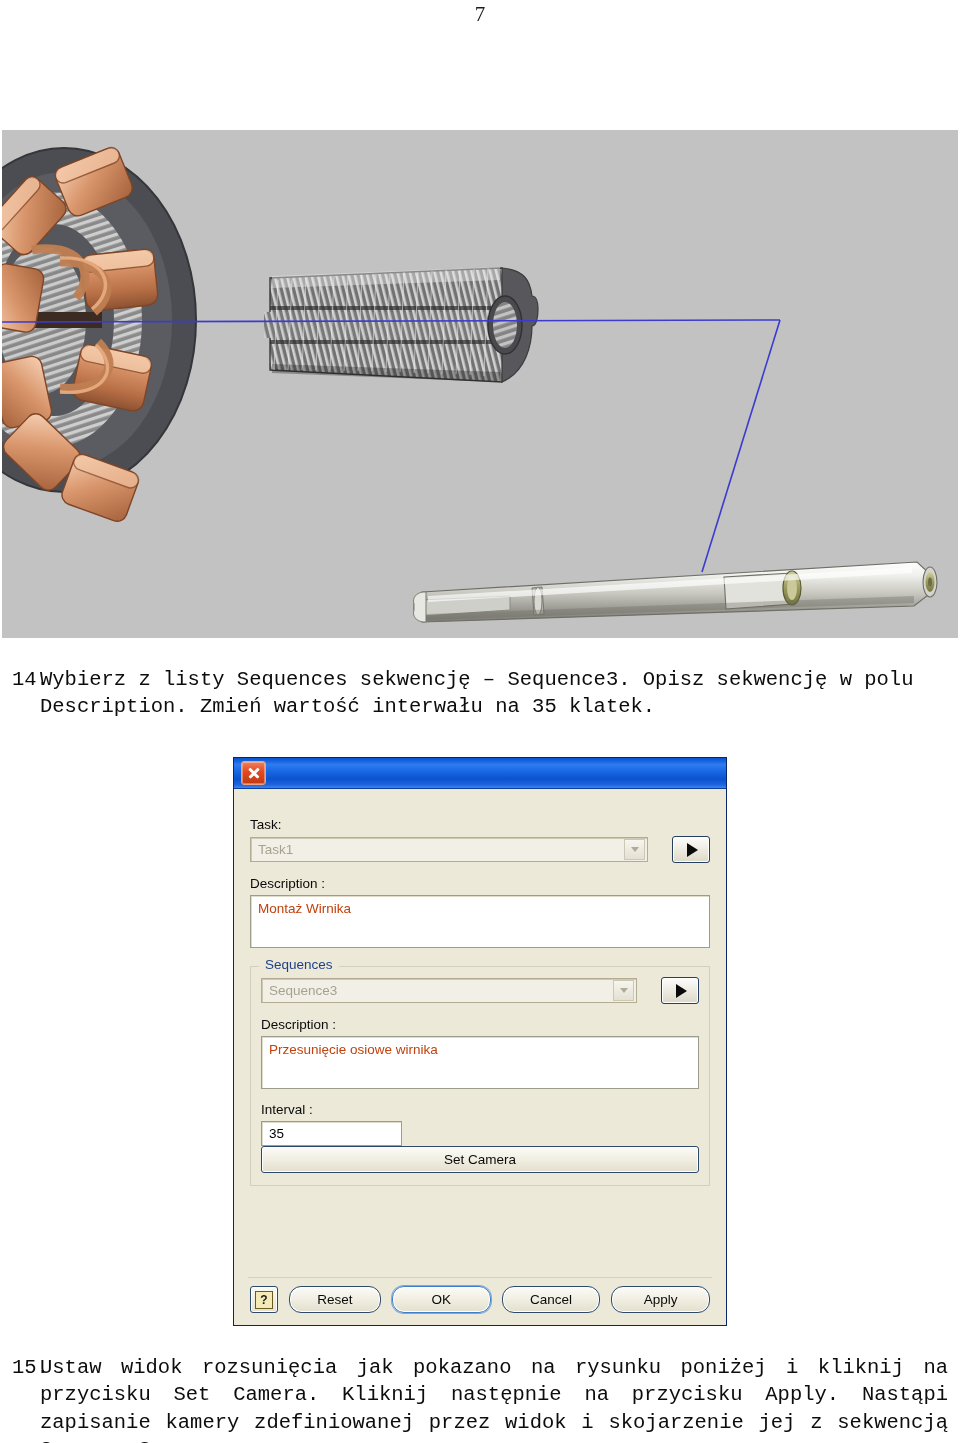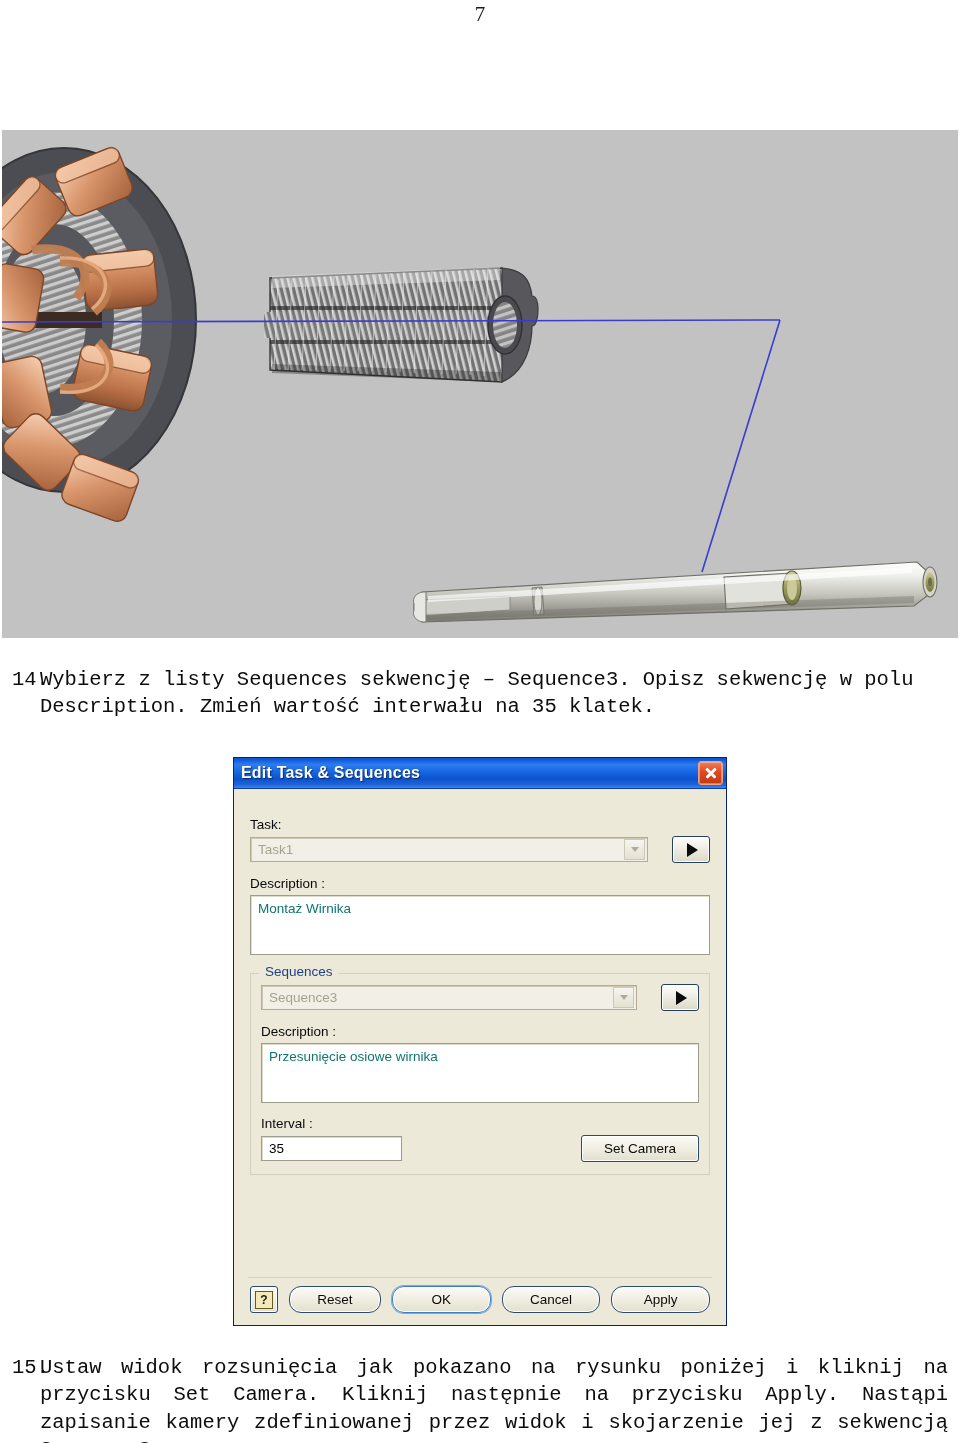--- a/index.html
+++ b/index.html
@@ -163,25 +163,25 @@
     border-top: 7px solid transparent;
     border-bottom: 7px solid transparent;
     border-left: 11px solid #0a0a0a;
     margin-left: 2px;
   }
 
   .textarea {
     background: #ffffff;
     border: 1px solid #9d9d8c;
     box-shadow: inset 1px 1px 0 #dedbcb;
-    height: 60px;
+    height: 53px;
     padding: 5px 7px;
     font-family: "Liberation Sans", sans-serif;
     font-size: 13.5px;
-    color: #0f766e;
+    color: #c2410c;
     box-sizing: border-box;
   }
 
   .groupbox {
     border: 1px solid #d4d0c0;
     border-top: none;
     margin-top: 18px;
     padding: 0 10px 12px 10px;
     position: relative;
   }
@@ -203,22 +203,23 @@
   }
   .gb-line-right {
     position: absolute;
     top: 0; right: 0;
     height: 1px;
     border-top: 1px solid #d4d0c0;
   }
   .gb-inner { padding-top: 11px; }
 
   .interval-row {
-    display: flex; align-items: center; justify-content: space-between;
+    display: flex; justify-content: space-between;
     margin-top: 0;
+    flex-direction: column;
   }
   .small-input {
     width: 141px; height: 25px;
     background: #ffffff;
     border: 1px solid #9d9d8c;
     box-shadow: inset 1px 1px 0 #dedbcb;
     display: flex; align-items: center;
     padding-left: 7px;
     font-family: "Liberation Sans", sans-serif;
     font-size: 13.5px;
@@ -467,21 +468,20 @@
 </div>
 
 <div class="instr" id="instr-14">
   <span class="num">14.</span>
   <span class="body">Wybierz z listy Sequences sekwencję – Sequence3. Opisz sekwencję w polu Description. Zmień wartość interwału na 35 klatek.</span>
 </div>
 
 <div class="dialog">
 
   <div class="titlebar">
-    <span class="title">Edit Task &amp; Sequences</span>
     <div class="close-btn"></div>
   </div>
 
   <div class="dlg-body">
 
     <span class="lbl">Task:</span>
     <div class="combo-row">
       <div class="combo">
         <span class="val">Task1</span>
         <span class="drop">

